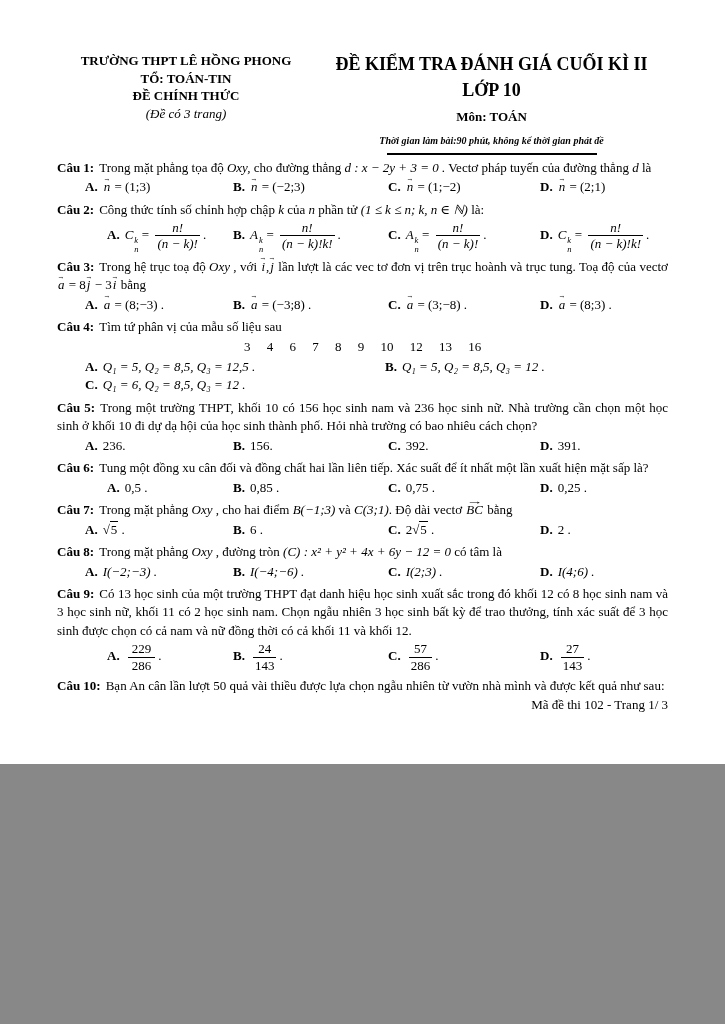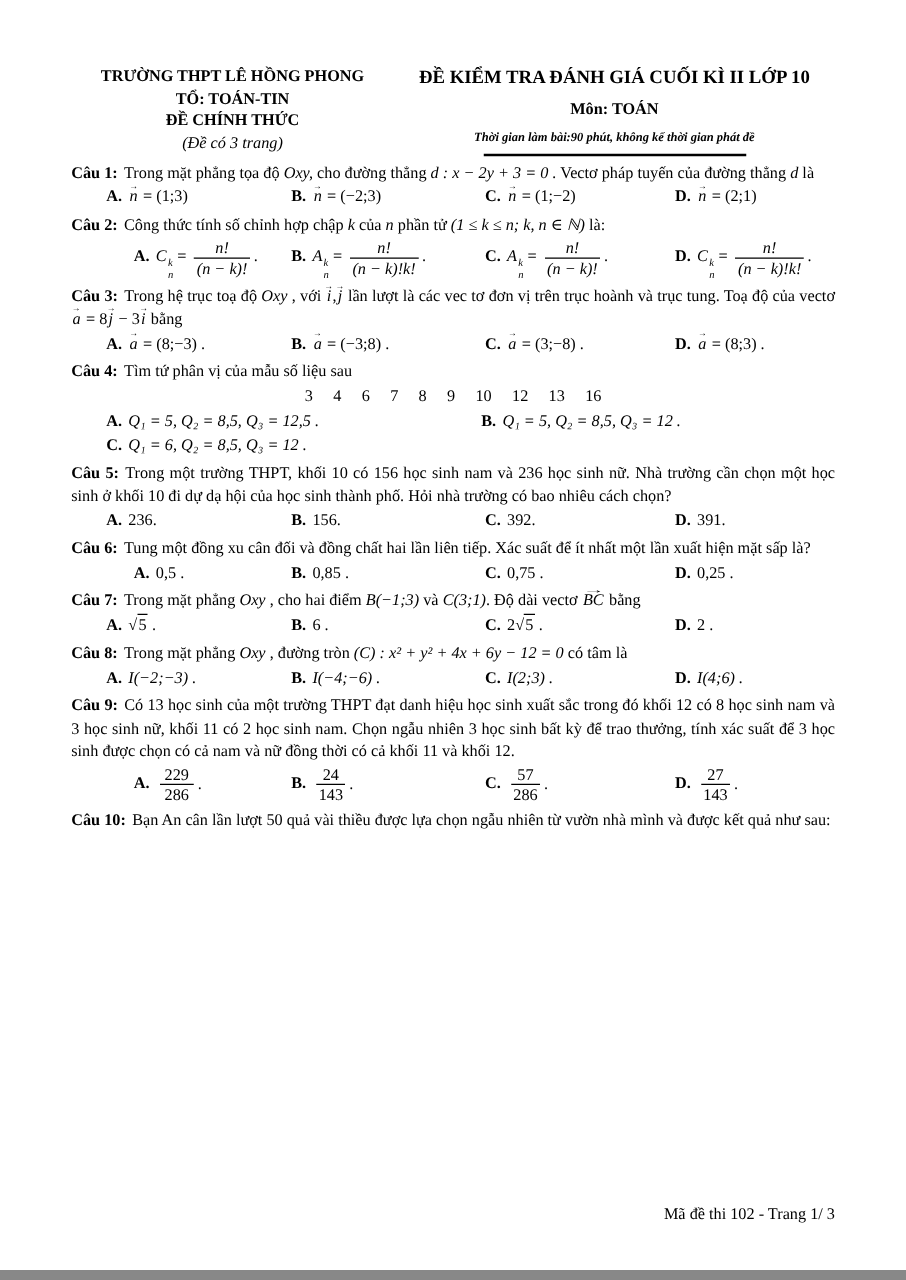--- a/index.html
+++ b/index.html
@@ -1,26 +1,26 @@
 <!DOCTYPE html>
 <html><head>
 <meta charset="utf-8">
 <style>
   html,body{margin:0;padding:0;background:#888;}
   .page{
-    width:725px;height:1016px;margin:0 auto;background:#fff;color:#000;
+    width:725px;height:764px;margin:0 auto;background:#fff;color:#000;
     font-family:"Liberation Serif","DejaVu Serif",serif;font-size:13px;
     box-sizing:border-box;padding:52px 57px 20px 57px;position:relative;
     line-height:1.42;
   }
   .hdr{display:flex;}
   .hl{width:258px;text-align:center;font-weight:bold;line-height:1.35;}
   .hl .note{font-weight:normal;font-style:italic;}
   .hr{flex:1;text-align:center;}
-  .hr .title{font-weight:bold;font-size:15px;}
+  .hr .title{font-weight:bold;font-size:18px;}
   .hr .subj{font-weight:bold;margin-top:5px;}
   .hr .dur{font-weight:bold;font-style:italic;margin-top:7px;font-size:10px;}
   .hr .rule{width:210px;border-bottom:2px solid #000;margin:5px auto 0 auto;}
   .stu{margin-top:26px;display:flex;align-items:center;justify-content:space-between;}
   .codebox{border:2px solid #000;padding:2px 12px;font-weight:bold;white-space:nowrap;}
   .part{margin-top:15px;text-align:justify;text-indent:12px;}
   .qt{margin:4px 0 1px 0;text-align:justify;}
   .ql{font-weight:bold;margin-right:5px;}
   .it{font-style:italic;}
   .ol{font-weight:bold;margin-right:5px;}
@@ -31,21 +31,21 @@
   .vec{position:relative;display:inline-block;font-style:italic;padding:0 1px;}
   .vec::before{content:"→";position:absolute;left:50%;top:-0.68em;transform:translateX(-50%) scaleX(0.9);font-size:0.6em;font-style:normal;}
   .vec.w::before{transform:translateX(-50%) scaleX(2.2);}
   .ss{display:inline-flex;flex-direction:column;align-items:flex-start;font-size:8.5px;line-height:1.05;vertical-align:-4px;font-style:italic;margin-left:1px;}
   .fr{display:inline-flex;flex-direction:column;text-align:center;vertical-align:middle;margin:0 3px;line-height:1.18;}
   .fr.itl{font-style:italic;}
   .fr .n{border-bottom:1px solid #000;padding:0 4px;}
   .fr .d{padding:0 2px;}
   .rt{border-top:1px solid #000;padding:0 1px;}
   .dataline{text-align:center;word-spacing:13px;margin:0 0 2px 0;}
-  .foot{position:absolute;right:57px;bottom:36px;margin-top:34px;}
+  .foot{position:absolute;right:57px;bottom:50px;margin-top:34px;}
   b{font-weight:bold;}
 </style>
 </head>
 <body>
 
 <div class="page">
 
   <div class="hdr">
     <div class="hl">
       <div>TRƯỜNG THPT LÊ HỒNG PHONG</div>

